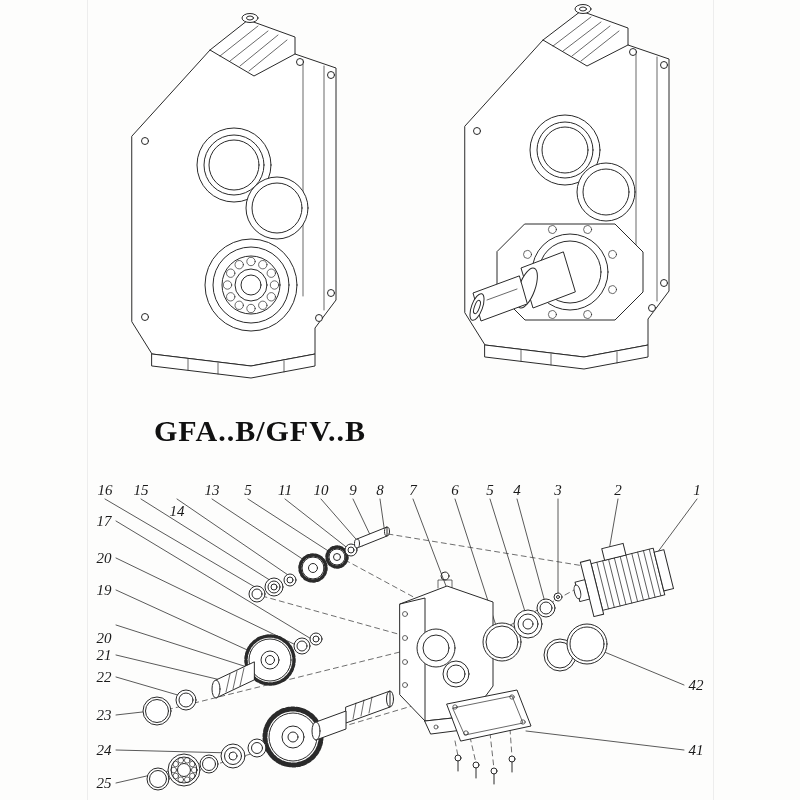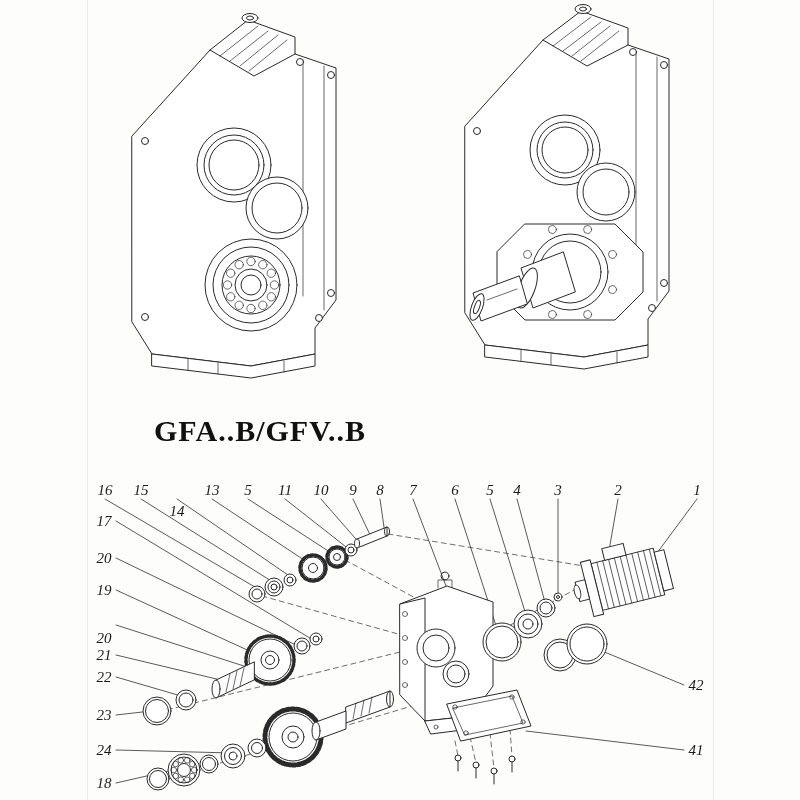--- a/index.html
+++ b/index.html
@@ -325,18 +325,18 @@
   <span class="callout" style="left:697px;top:490px">1</span>
 
   <span class="callout" style="left:104px;top:521px">17</span>
   <span class="callout" style="left:104px;top:558px">20</span>
   <span class="callout" style="left:104px;top:590px">19</span>
   <span class="callout" style="left:104px;top:638px">20</span>
   <span class="callout" style="left:104px;top:655px">21</span>
   <span class="callout" style="left:104px;top:677px">22</span>
   <span class="callout" style="left:104px;top:715px">23</span>
   <span class="callout" style="left:104px;top:750px">24</span>
-  <span class="callout" style="left:104px;top:783px">18</span>
+  <span class="callout" style="left:104px;top:783px">25</span>
 
   <span class="callout" style="left:696px;top:685px">42</span>
   <span class="callout" style="left:696px;top:750px">41</span>
 
 </div>
 
 </body></html>

